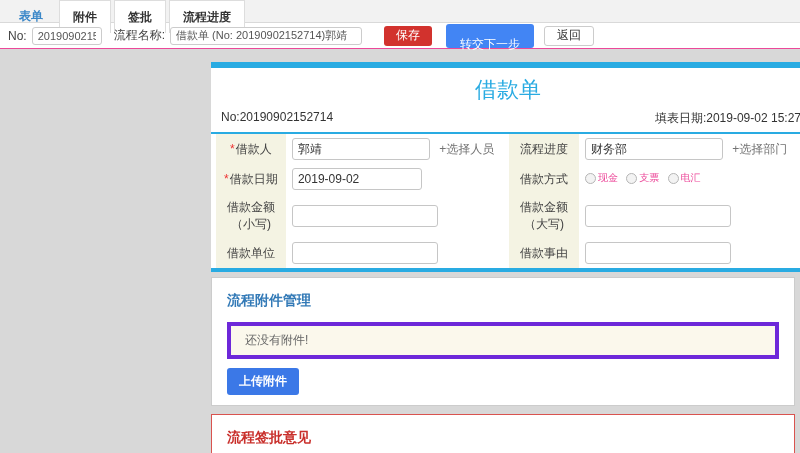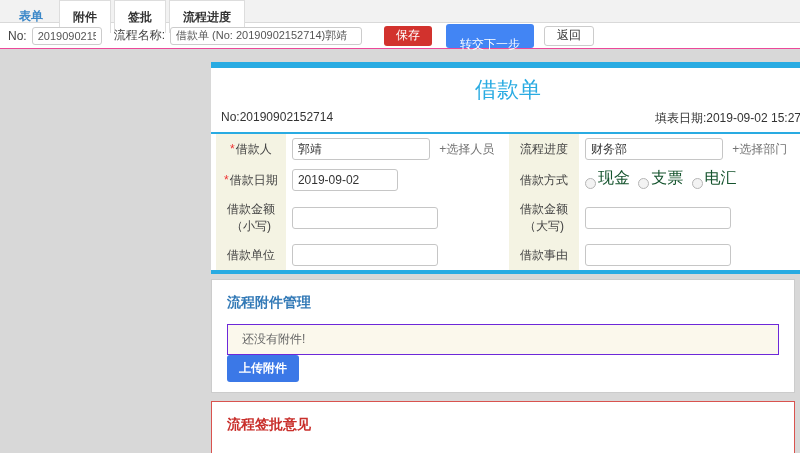--- a/index.html
+++ b/index.html
@@ -45,34 +45,34 @@
   .blue-line { height:2px; background:#29abe2; }
   table.form { border-collapse:collapse; width:586px; margin-left:5px; }
   td { font-size:12px; color:#444; vertical-align:middle; }
   td.lbl-cell { background:#f4f3e3; width:68px; text-align:center; padding:5px 3px; line-height:17px; }
   td.in-cell { width:217px; padding:4px 6px; background:#fff; white-space:nowrap; }
   .req { color:#e33; margin-right:1px; }
   input.f { height:22px; border:1px solid #c6c6c6; border-radius:3px; font-size:12px;
             padding:0 5px; background:#fff; color:#333;
             font-family:"Liberation Sans",sans-serif; }
   .f-ro { background:#ececec; }
-  .w135 { width:138px; } .w105 { width:106px; } .w145 { width:146px; }
+  .w135 { width:138px; } .w105 { width:130px; } .w145 { width:146px; }
   a.sel-link { color:#737373; font-size:12px; text-decoration:none; margin-left:6px; cursor:pointer; }
-  .radio { display:inline-flex; align-items:flex-end; margin-right:5px;
-           color:#14532d; font-size:16px; cursor:pointer; }
+  .radio { display:inline-flex; align-items:center; margin-right:5px;
+           color:#ec4899; font-size:10px; cursor:pointer; }
   .radio-dot { width:11px; height:11px; border-radius:50%; border:1px solid #b5b5b5;
                background:#f3f3f3; display:inline-block; margin-right:2px; }
   .bar-bottom { height:4px; background:#29abe2; }
   
   .attach-panel { width:584px; border:1px solid #ccc; margin-top:5px; padding:10px 15px; }
   h3.sec { font-size:14px; margin:4px 0 12px; font-weight:700;font-family:Liberation Serif, serif; }
   .sec-blue { color:#337ab7; } .sec-red { color:#c9302c; }
-  .notice { background:#fbf8ec; border:1px solid #6d28d9; color:#666; font-size:12px;
+  .notice { background:#fbf8ec; border:4px solid #6d28d9; color:#666; font-size:12px;
             padding:6px 14px; }
-  .btn-upload { background:#3b78e7; color:#fff; border:none; border-radius:3px;
+  .btn-upload { margin-top:9px; background:#3b78e7; color:#fff; border:none; border-radius:3px;
                 font-size:12px; font-weight:700; padding:5px 12px; cursor:pointer;
                 font-family:"Liberation Sans",sans-serif; }
   
   .approve-panel { width:584px; border:1px solid #d9534f; margin-top:8px;
                    padding:10px 15px; height:220px; }
 </style>
 </head>
 <body>
 
 <div class="tabbar">

